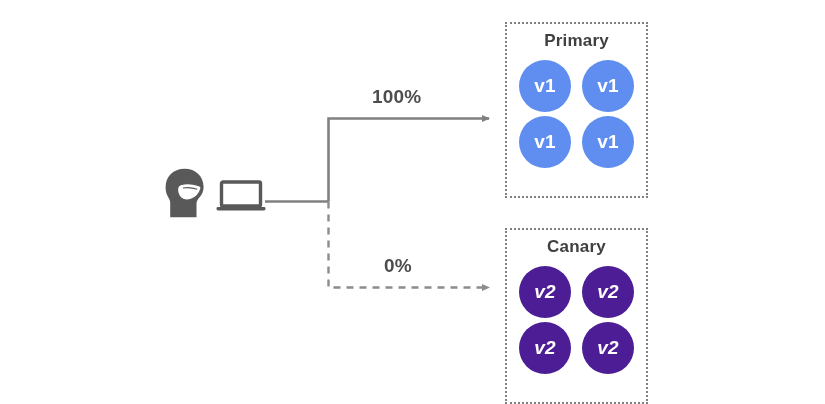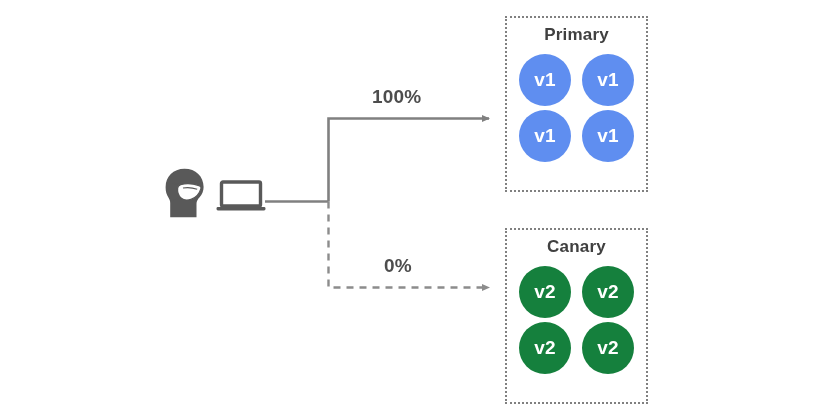--- a/index.html
+++ b/index.html
@@ -64,21 +64,21 @@
 
   
   .deploy-box {
     position: absolute;
     left: 505px;
     width: 143px;
     border: 2px dotted #808080;
     background: #ffffff;
     box-sizing: border-box;
   }
-  #box-primary { top: 16px;  height: 176px; }
+  #box-primary { top: 22px;  height: 176px; }
   #box-canary  { top: 228px; height: 176px; }
 
   .box-title {
     text-align: center;
     font-size: 17px;
     font-weight: bold;
     color: #404040;
     margin-top: 7px;
     letter-spacing: 0.2px;
   }
@@ -98,21 +98,21 @@
     border-radius: 50%;
     display: flex;
     align-items: center;
     justify-content: center;
     color: #ffffff;
     font-size: 19px;
     font-weight: bold;
     letter-spacing: 0.3px;
   }
   .pod.v1 { background: #5f8ef0; }
-  .pod.v2 { background: #15803d; }
+  .pod.v2 { background: #4c1d95; font-style: italic; }
 </style>
 </head>
 <body>
 
 <div id="canvas">
 
   <svg id="routing-lines" viewBox="0 0 825 404" width="825" height="404">
     <defs>
       <marker id="arrow-solid" markerWidth="9" markerHeight="9" refX="7" refY="4" orient="auto" markerUnits="userSpaceOnUse">
         <path d="M0,0.6 L8,4 L0,7.4 z" fill="#808080"></path>

